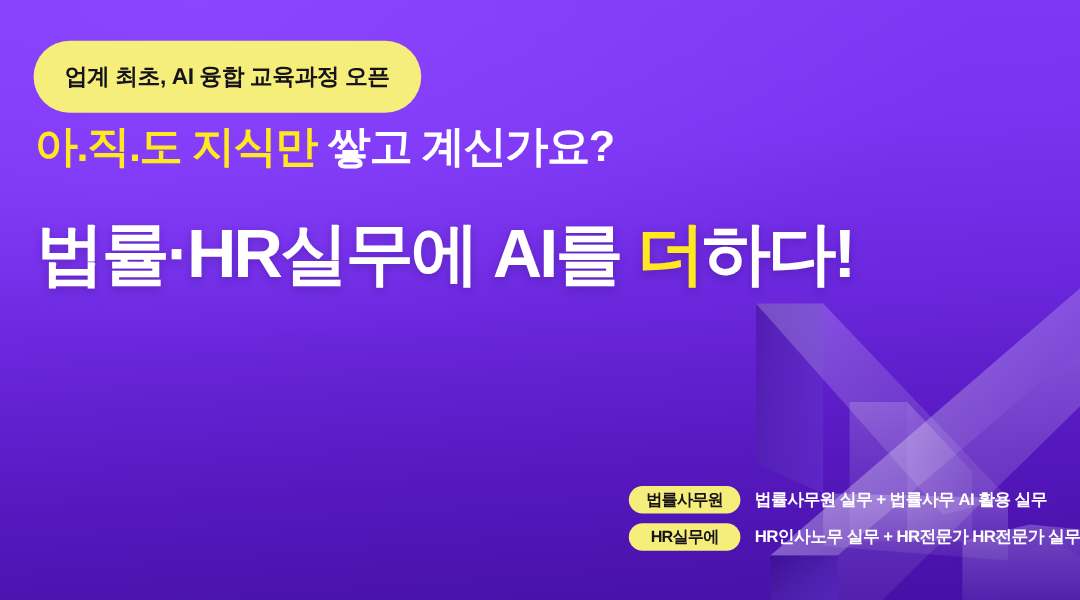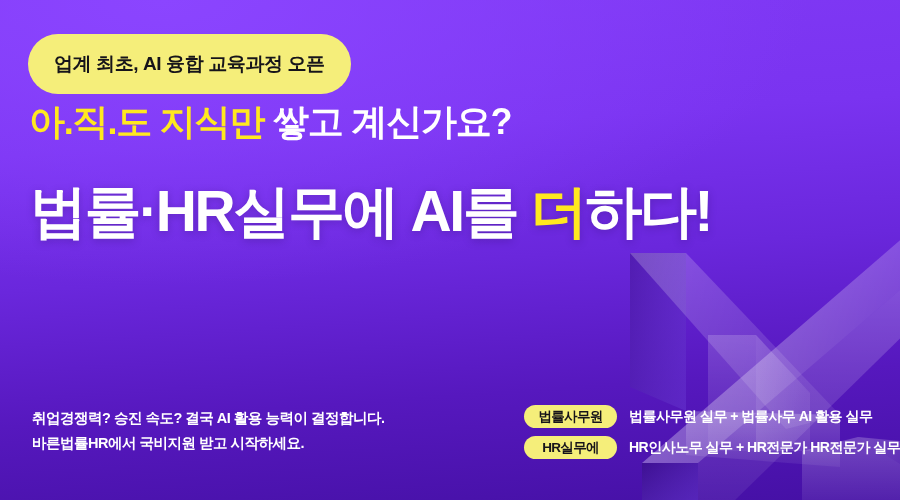--- a/index.html
+++ b/index.html
@@ -175,24 +175,20 @@
   </div>
 
   <div class="headline-sub">
     <span class="hl">아.직.도 지식만</span><span> 쌓고 계신가요?</span>
   </div>
 
   <div class="headline-main">
     <span>법률·HR실무에 AI를 </span><span class="hl">더</span><span>하다!</span>
   </div>
 
-  <div class="desc">
-    <div>취업경쟁력? 승진 속도? 결국 AI 활용 능력이 결정합니다.</div>
-    <div>바른법률HR에서 국비지원 받고 시작하세요.</div>
-  </div>
 
   <div class="courses">
     <div class="course-row">
       <div class="course-pill">법률사무원</div>
       <div class="course-text">법률사무원 실무 + 법률사무 AI 활용 실무</div>
     </div>
     <div class="course-row">
       <div class="course-pill">HR실무에</div>
       <div class="course-text">HR인사노무 실무 + HR전문가 HR전문가 실무</div>
     </div>

